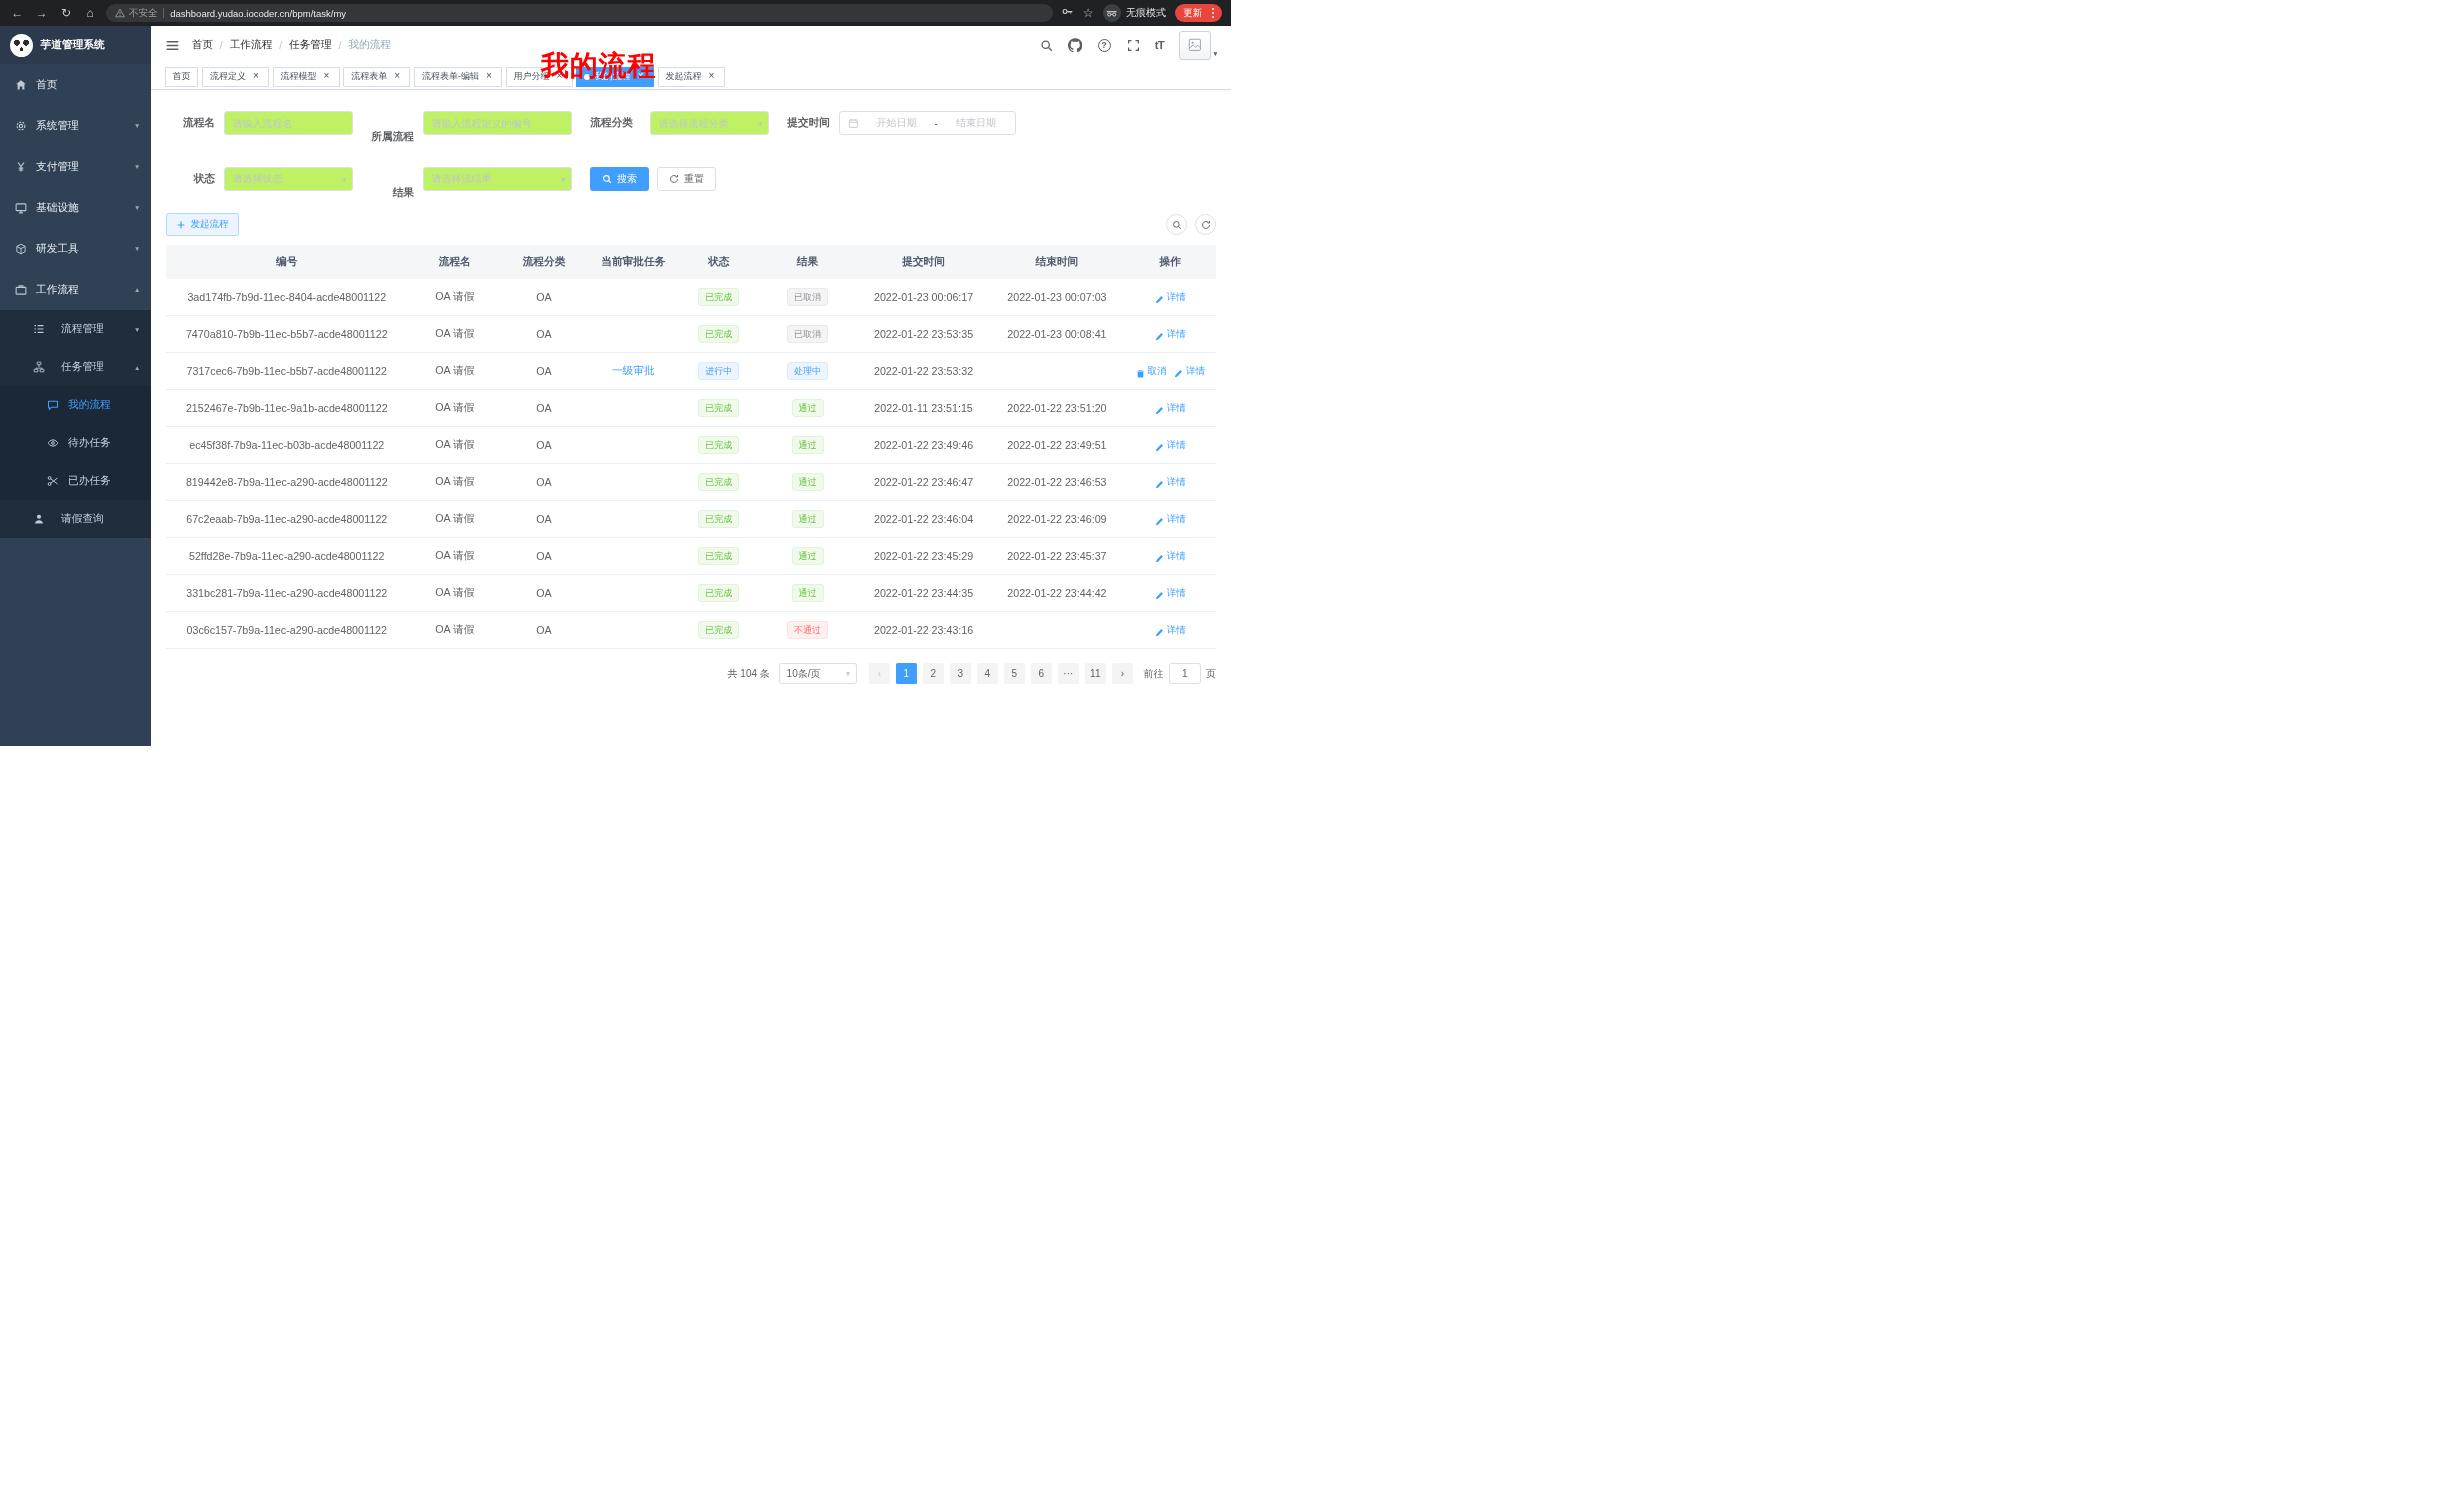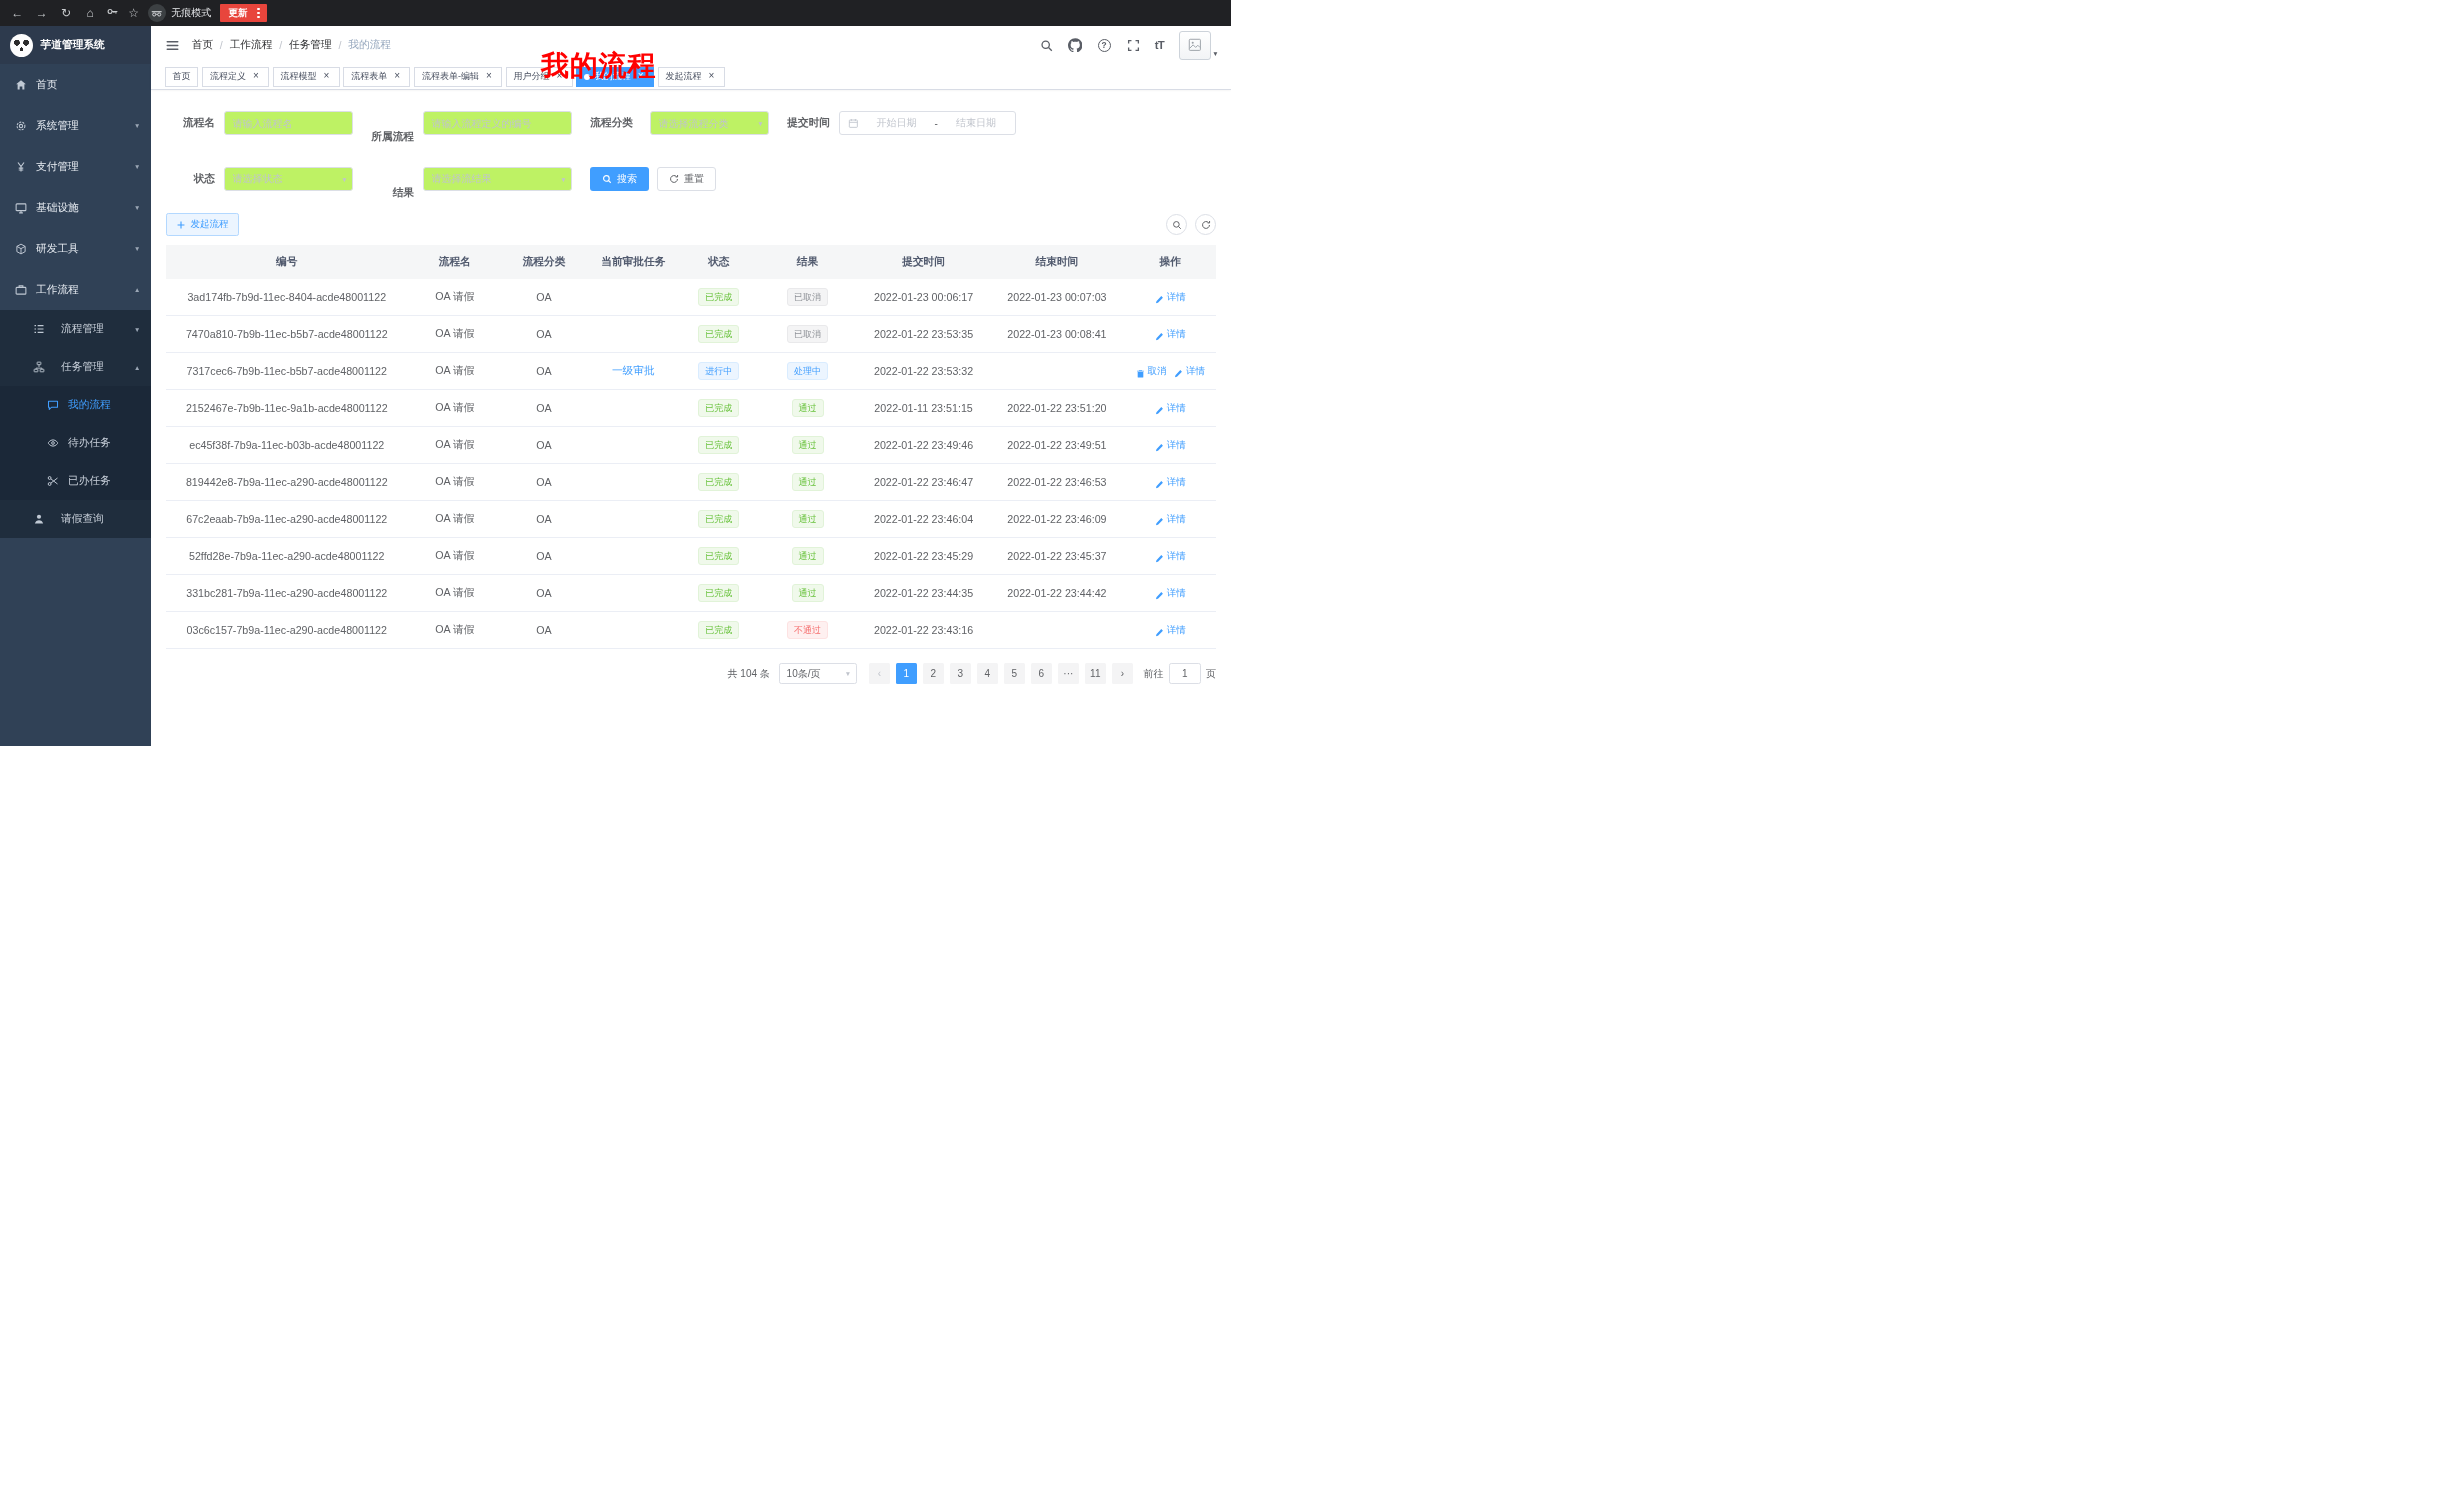--- a/index.html
+++ b/index.html
@@ -11,21 +11,21 @@
   .chrome { height:26px; background:#202124; display:flex; align-items:center; gap:7.6px; padding:0 9px; flex-shrink:0; }
   .chrome .nav-ic { color:#c8cbce; font-size:12px; width:16.7px; height:16.7px; display:flex; align-items:center; justify-content:center; border-radius:50%; cursor:pointer; }
   .omnibox { flex:1; height:18px; background:#35363a; border-radius:9px; display:flex; align-items:center; padding:0 9px; gap:6px; min-width:0; }
   .omnibox .warn { color:#9aa0a6; display:flex; align-items:center; gap:3.8px; font-size:9.5px; flex-shrink:0; }
   .omnibox .divider { width:0.8px; height:10px; background:#5f6368; flex-shrink:0; }
   .omnibox .url { color:#e8eaed; font-size:9.5px; white-space:nowrap; overflow:hidden; }
   .chrome-right { display:flex; align-items:center; gap:9px; flex-shrink:0; color:#c8cbce; }
   .incog { display:flex; align-items:center; gap:5.3px; }
   .incog .badge { width:18px; height:18px; border-radius:50%; background:#3c4043; display:flex; align-items:center; justify-content:center; color:#e8eaed; }
   .incog .lbl { color:#e8eaed; font-size:10px; }
-  .update-pill { height:18px; background:#e8453c; border-radius:1px; display:flex; align-items:center; gap:6px; padding:0 3.8px 0 8.4px; color:#fff; font-size:9.5px; cursor:pointer;font-weight:bold; }
+  .update-pill { height:18px; background:#e8453c; border-radius:9px; display:flex; align-items:center; gap:6px; padding:0 3.8px 0 8.4px; color:#fff; font-size:9.5px; cursor:pointer; }
   .kebab { display:flex; flex-direction:column; gap:1.9px; padding:0 3.8px; }
   .kebab i { width:2.3px; height:2.3px; border-radius:50%; background:#fff; }
 
   
   .app { flex:1; display:flex; min-height:0; }
 
   
   .sidebar { width:151px; background:#304156; flex-shrink:0; overflow:hidden; }
   .logo { height:38px; display:flex; align-items:center; gap:7.6px; padding:0 10px; background:#2d3a4d; cursor:pointer; }
   .logo-img { width:23px; height:23px; border-radius:50%; flex-shrink:0;
@@ -126,20 +126,31 @@
 </head>
 <body>
 
 <div class="page">
 
   <div class="chrome">
     <span class="nav-ic">←</span>
     <span class="nav-ic">→</span>
     <span class="nav-ic">↻</span>
     <span class="nav-ic">⌂</span>
+    <div class="omnibox">
+      <span class="warn">
+        <svg width="10" height="10" viewBox="0 0 16 16" fill="none" stroke="#9aa0a6" stroke-width="1.3">
+            <path d="M8 1.8L15 14H1L8 1.8z"></path>
+            <path d="M8 6v4M8 11.6v1" stroke-width="1.5"></path>
+          </svg>
+        <span>不安全</span>
+      </span>
+      <span class="divider"></span>
+      <span class="url">dashboard.yudao.iocoder.cn/bpm/task/my</span>
+    </div>
     <div class="chrome-right">
       <span class="nico">
         <svg width="13" height="13" viewBox="0 0 16 16" fill="none" stroke="currentColor" stroke-width="1.4">
             <circle cx="5" cy="8" r="2.4"></circle>
             <path d="M7.4 8H14M12.2 8v2.4M9.8 8v1.8"></path>
           </svg>
       </span>
       <span class="nico">☆</span>
       <span class="incog">
         <span class="badge">

